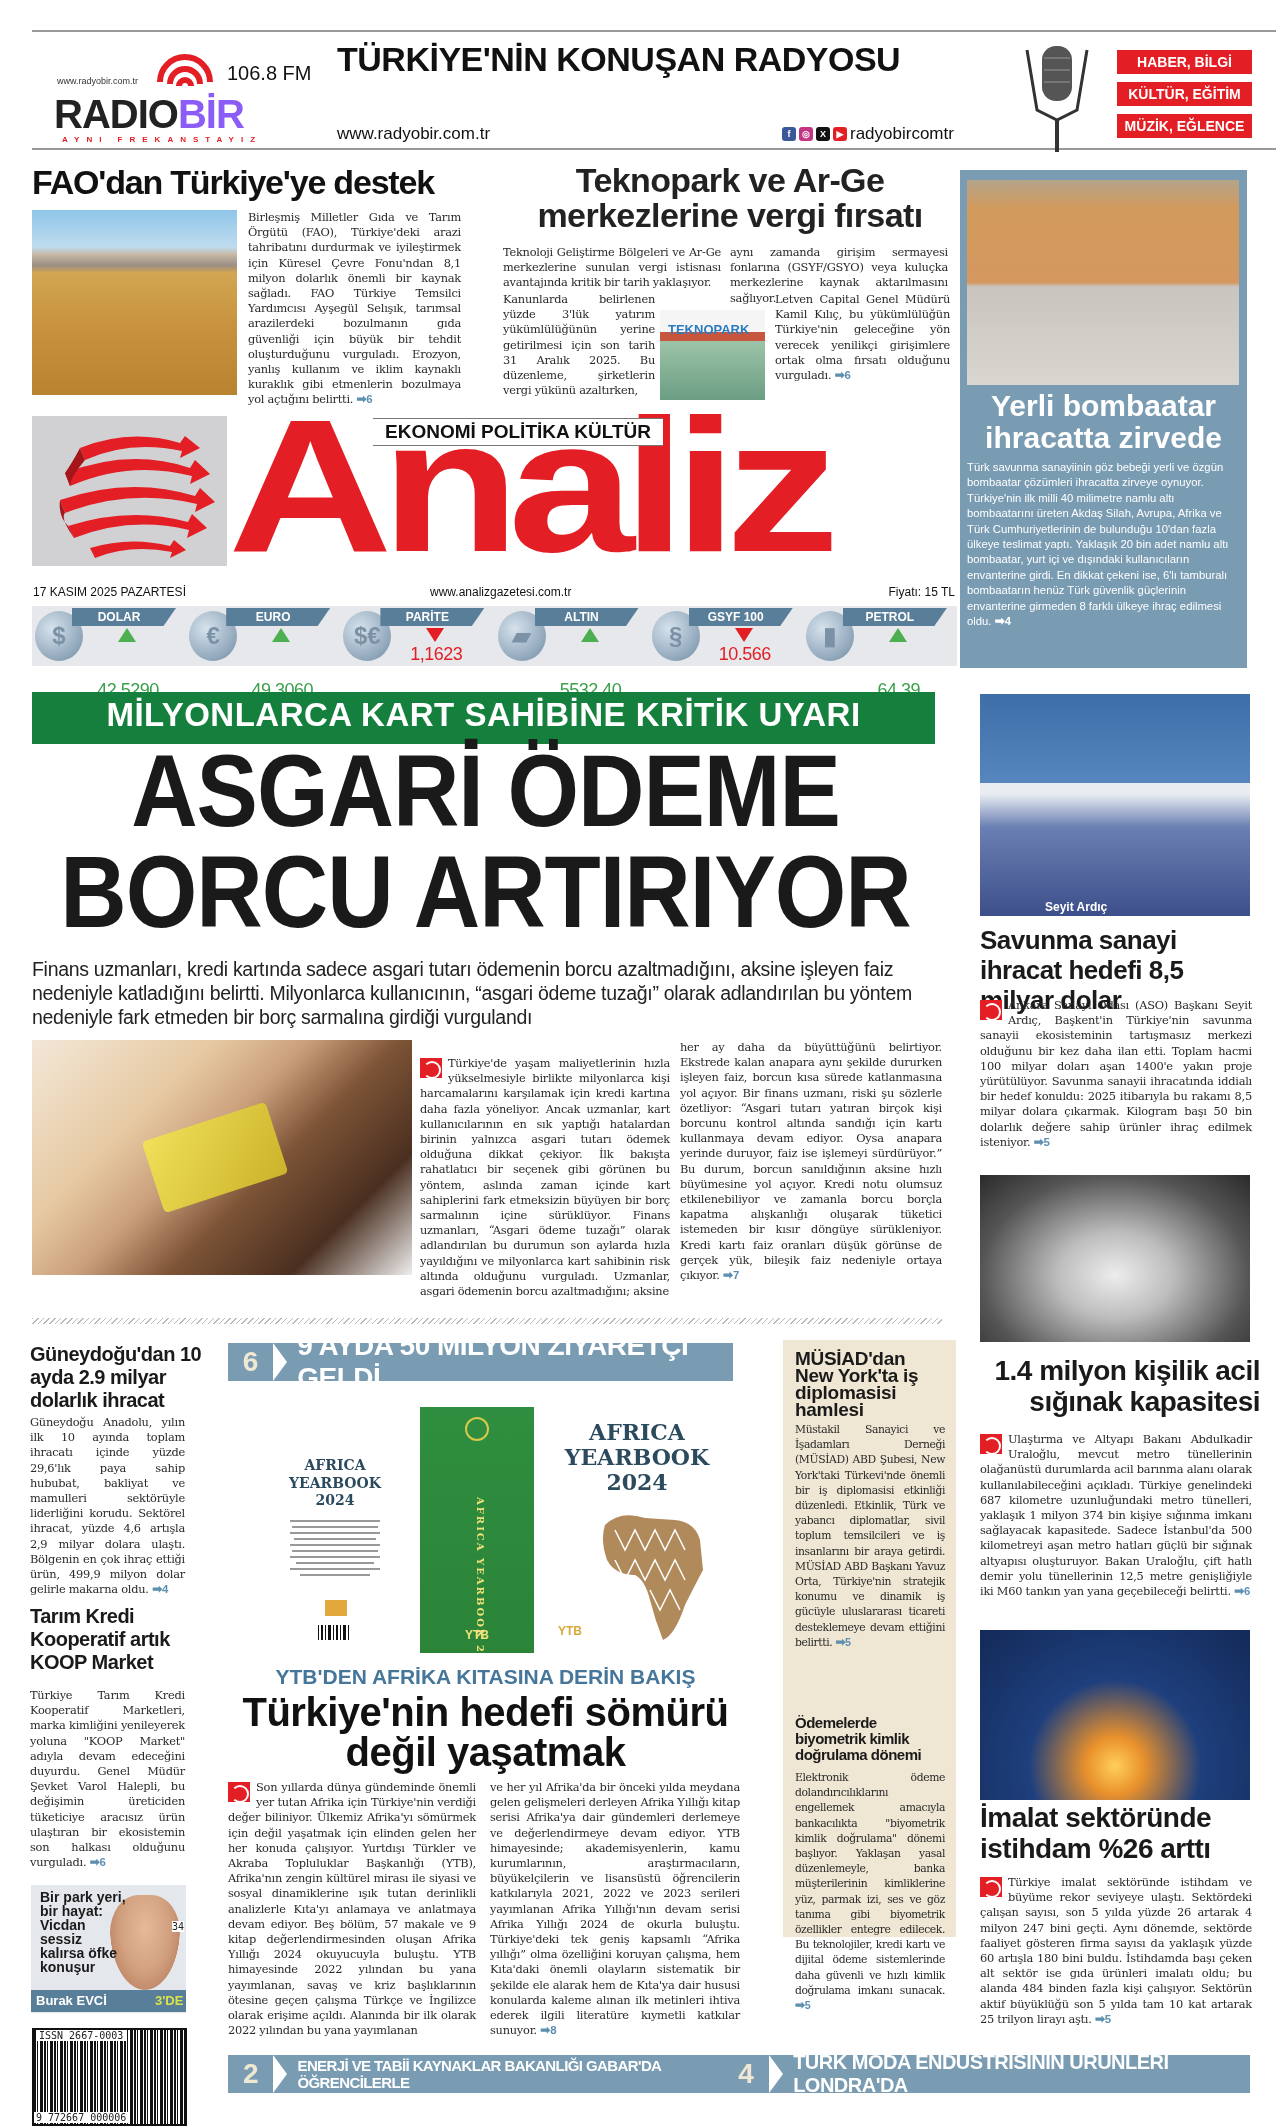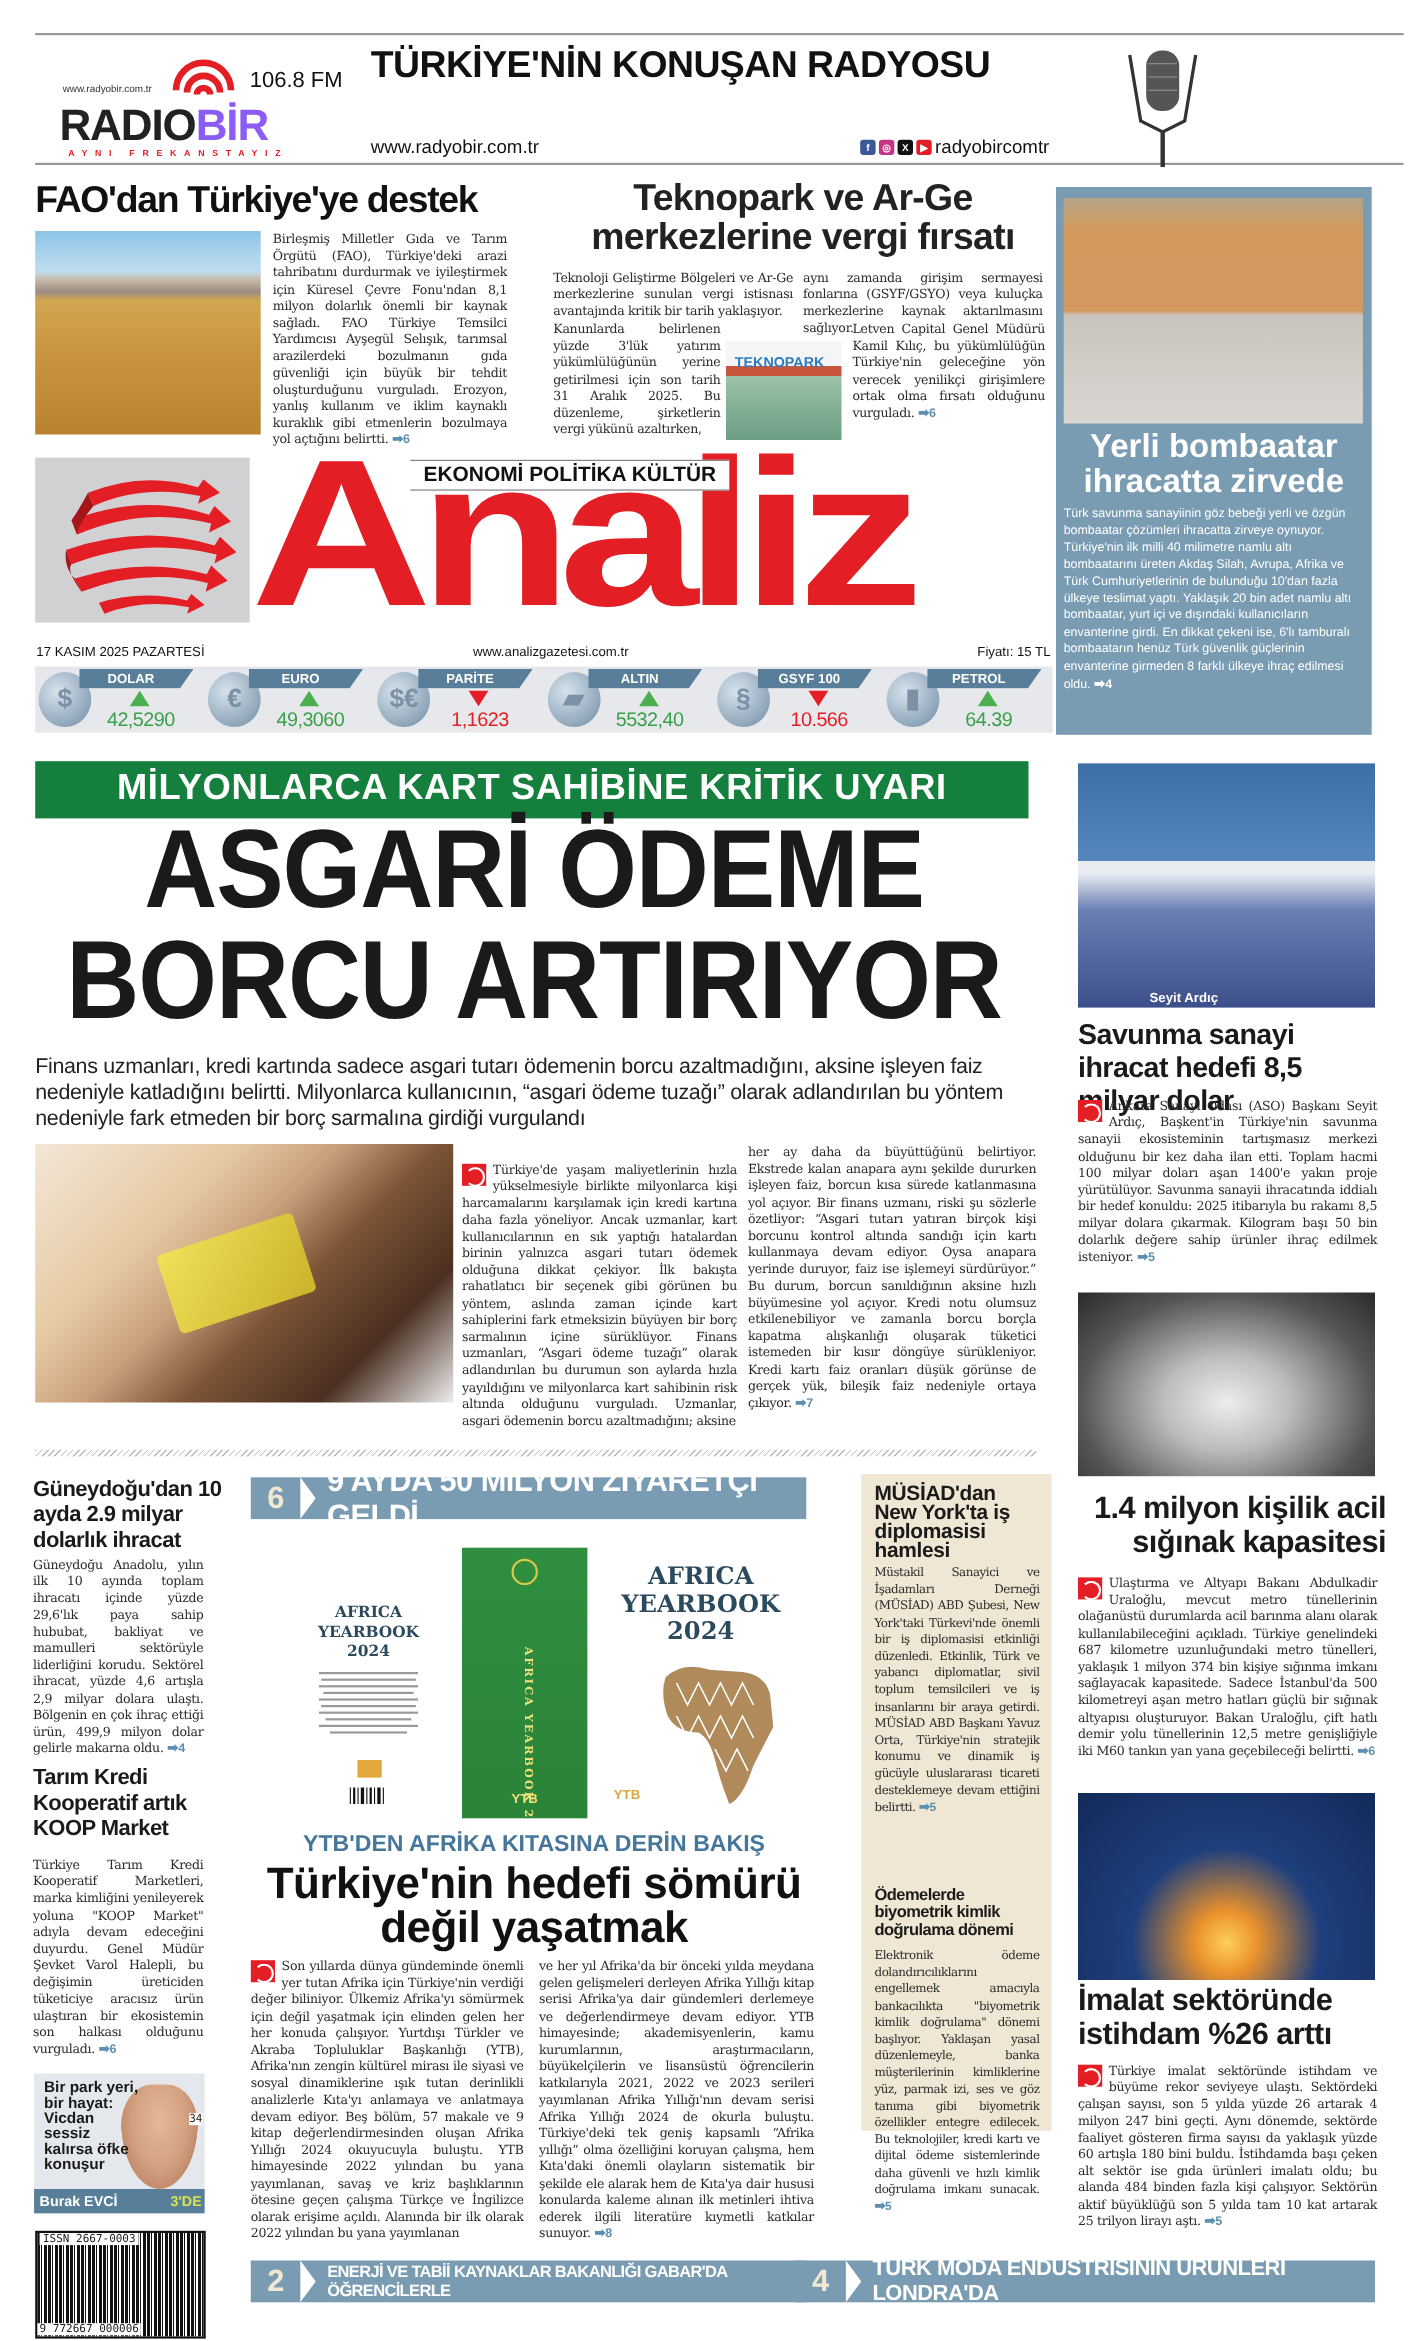--- a/index.html
+++ b/index.html
@@ -61,21 +61,21 @@
 
   
   #ticker { left: 32px; top: 606px; width: 925px; height: 60px; background: #e6e8eb; display: flex; }
   .tick { flex: 1; position: relative; height: 60px; }
   .coin { position: absolute; left: 3px; top: 5px; width: 48px; height: 50px; border-radius: 50%; background: radial-gradient(circle at 35% 35%,#d6e2ec,#8fa6ba 70%,#6a8298); color: #7a91a6; font-size: 24px; font-weight: bold; text-align: center; line-height: 50px; font-family: "Liberation Sans", sans-serif; }
   .tick-lbl { position: absolute; left: 40px; top: 2px; width: 104px; height: 18px; background: #587e99; color: #fff; font-family: "Liberation Sans", sans-serif; font-weight: bold; font-size: 12px; text-align: center; line-height: 18px; clip-path: polygon(0 0,100% 0,88% 100%,0 100%); padding-right: 10px; }
   .tick-arrow { position: absolute; left: 86px; top: 22px; width: 0; height: 0; border-left: 9px solid transparent; border-right: 9px solid transparent; }
   .tick-arrow.up { border-bottom: 14px solid #4caf50; }
   .tick-arrow.down { border-top: 14px solid #e31e24; }
   .tick-val { position: absolute; left: 50px; top: 38px; width: 92px; text-align: center; font-family: "Liberation Sans", sans-serif; font-size: 18px; letter-spacing: -0.5px; }
-  .tick-val.up { color: #3aa04a; }
+  .tick-val.up { color: #3aa04a; margin-top: 36px; }
   .tick-val.down { color: #e31e24; }
 
   
   #kicker { left: 32px; top: 692px; width: 903px; height: 52px; background: #15803d; color: #fff; font-family: "Liberation Sans", sans-serif; font-weight: bold; font-size: 33px; text-align: center; line-height: 46px; letter-spacing: 0.5px; }
   #headline { left: 28px; top: 740px; width: 915px; font-family: "Liberation Sans", sans-serif; font-weight: 900; font-size: 92px; line-height: 92px; text-align: center; color: #1a1a1a; letter-spacing: -1px; transform: scaleY(1.1); transform-origin: top; }
   #lede { left: 32px; top: 957px; width: 905px; font-family: "Liberation Sans", sans-serif; font-size: 19.5px; line-height: 24px; color: #222; letter-spacing: -0.3px; }
   #card-photo { left: 32px; top: 1040px; width: 380px; height: 235px; background: linear-gradient(135deg,#f3e7d8 0%,#e6c9a2 30%,#caa07c 45%,#7d5436 60%,#4a2f20 80%,#eee 100%); }
   #card-yellow { left: 150px; top: 1120px; width: 130px; height: 75px; background: linear-gradient(135deg,#f1e05a,#cbb32a); transform: rotate(-18deg); border-radius: 5px; }
   #main-col1 { left: 420px; top: 1040px; width: 250px; margin-top: 16px; }
   #main-col2 { left: 680px; top: 1040px; width: 262px; }
@@ -198,20 +198,25 @@
     <span>radyobircomtr</span>
   </div>
   <svg id="radio-mic" class="abs" viewBox="0 0 110 112">
     <rect x="40" y="6" width="30" height="55" rx="14" fill="#555"></rect>
     <line x1="42" y1="18" x2="68" y2="18" stroke="#999"></line>
       <line x1="42" y1="30" x2="68" y2="30" stroke="#999"></line>
       <line x1="42" y1="42" x2="68" y2="42" stroke="#999"></line>
     <path d="M25 10 L35 70 L55 80 L75 70 L85 10" fill="none" stroke="#333" stroke-width="3"></path>
     <line x1="55" y1="80" x2="55" y2="112" stroke="#333" stroke-width="4"></line>
   </svg>
+  <div id="radio-pills" class="abs">
+    <div class="pill">HABER, BİLGİ</div>
+    <div class="pill">KÜLTÜR, EĞİTİM</div>
+    <div class="pill">MÜZİK, EĞLENCE</div>
+  </div>
 </div>
 
 <h2 id="fao-title" class="abs h-black">FAO'dan Türkiye'ye destek</h2>
 <div id="fao-photo" class="photo"></div>
 <p id="fao-text" class="abs body-text"><span>Birleşmiş Milletler Gıda ve Tarım Örgütü (FAO), Türkiye'deki arazi tahribatını durdurmak ve iyileştirmek için Küresel Çevre Fonu'ndan 8,1 milyon dolarlık önemli bir kaynak sağladı. FAO Türkiye Temsilci Yardımcısı Ayşegül Selışık, tarımsal arazilerdeki bozulmanın gıda güvenliği için büyük bir tehdit oluşturduğunu vurguladı. Erozyon, yanlış kullanım ve iklim kaynaklı kuraklık gibi etmenlerin bozulmaya yol açtığını belirtti.</span> <span class="cont"><span class="arr">➡</span><span>6</span></span></p>
 
 <h2 id="tek-title" class="abs">Teknopark ve Ar-Ge merkezlerine vergi fırsatı</h2>
 <p id="tek-col1" class="abs body-text">Teknoloji Geliştirme Bölgeleri ve Ar-Ge merkezlerine sunulan vergi istisnası avantajında kritik bir tarih yaklaşıyor.</p>
 <p id="tek-col2" class="abs body-text">aynı zamanda girişim sermayesi fonlarına (GSYF/GSYO) veya kuluçka merkezlerine kaynak aktarılmasını sağlıyor.</p>
 <p id="tek-l1" class="abs body-text">Kanunlarda belirlenen yüzde 3'lük yatırım yükümlülüğünün yerine getirilmesi için son tarih 31 Aralık 2025. Bu düzenleme, şirketlerin vergi yükünü azaltırken,</p>

